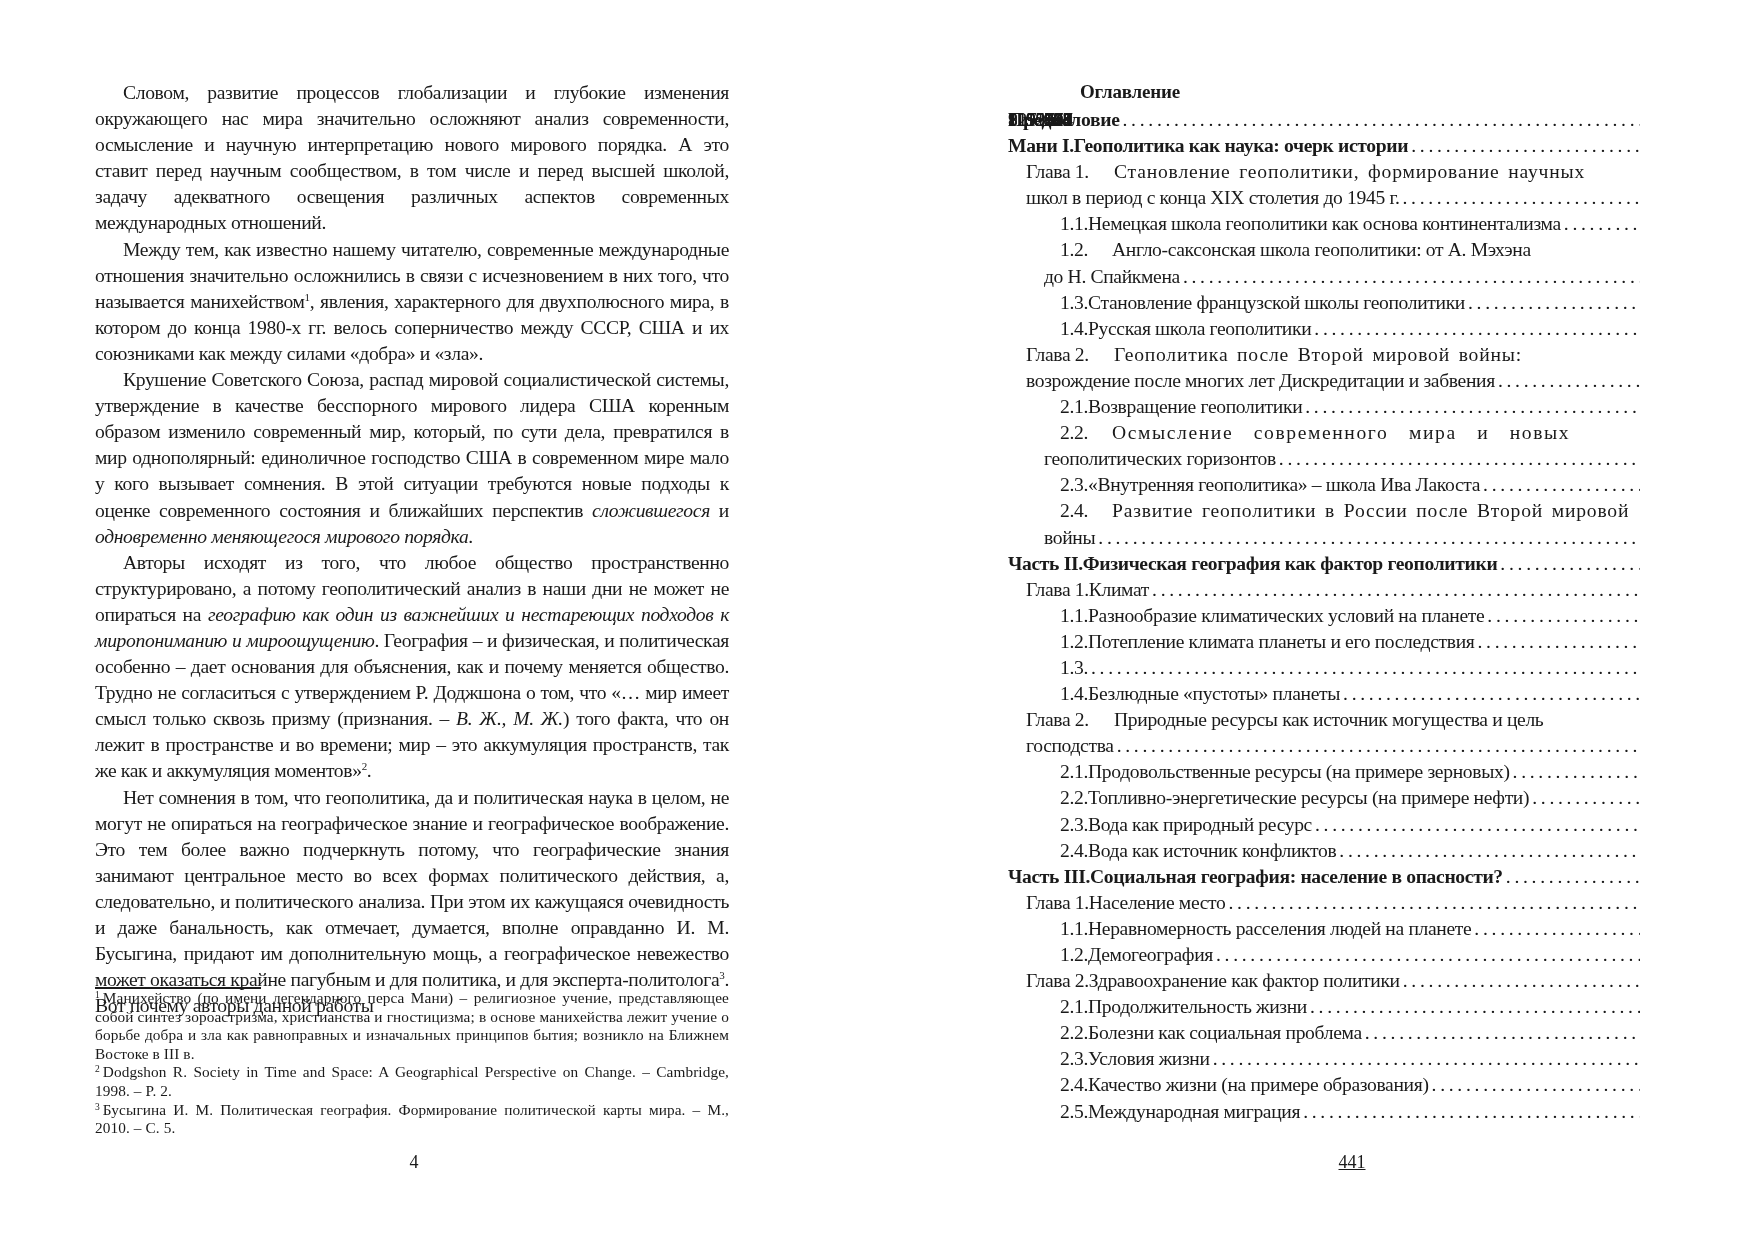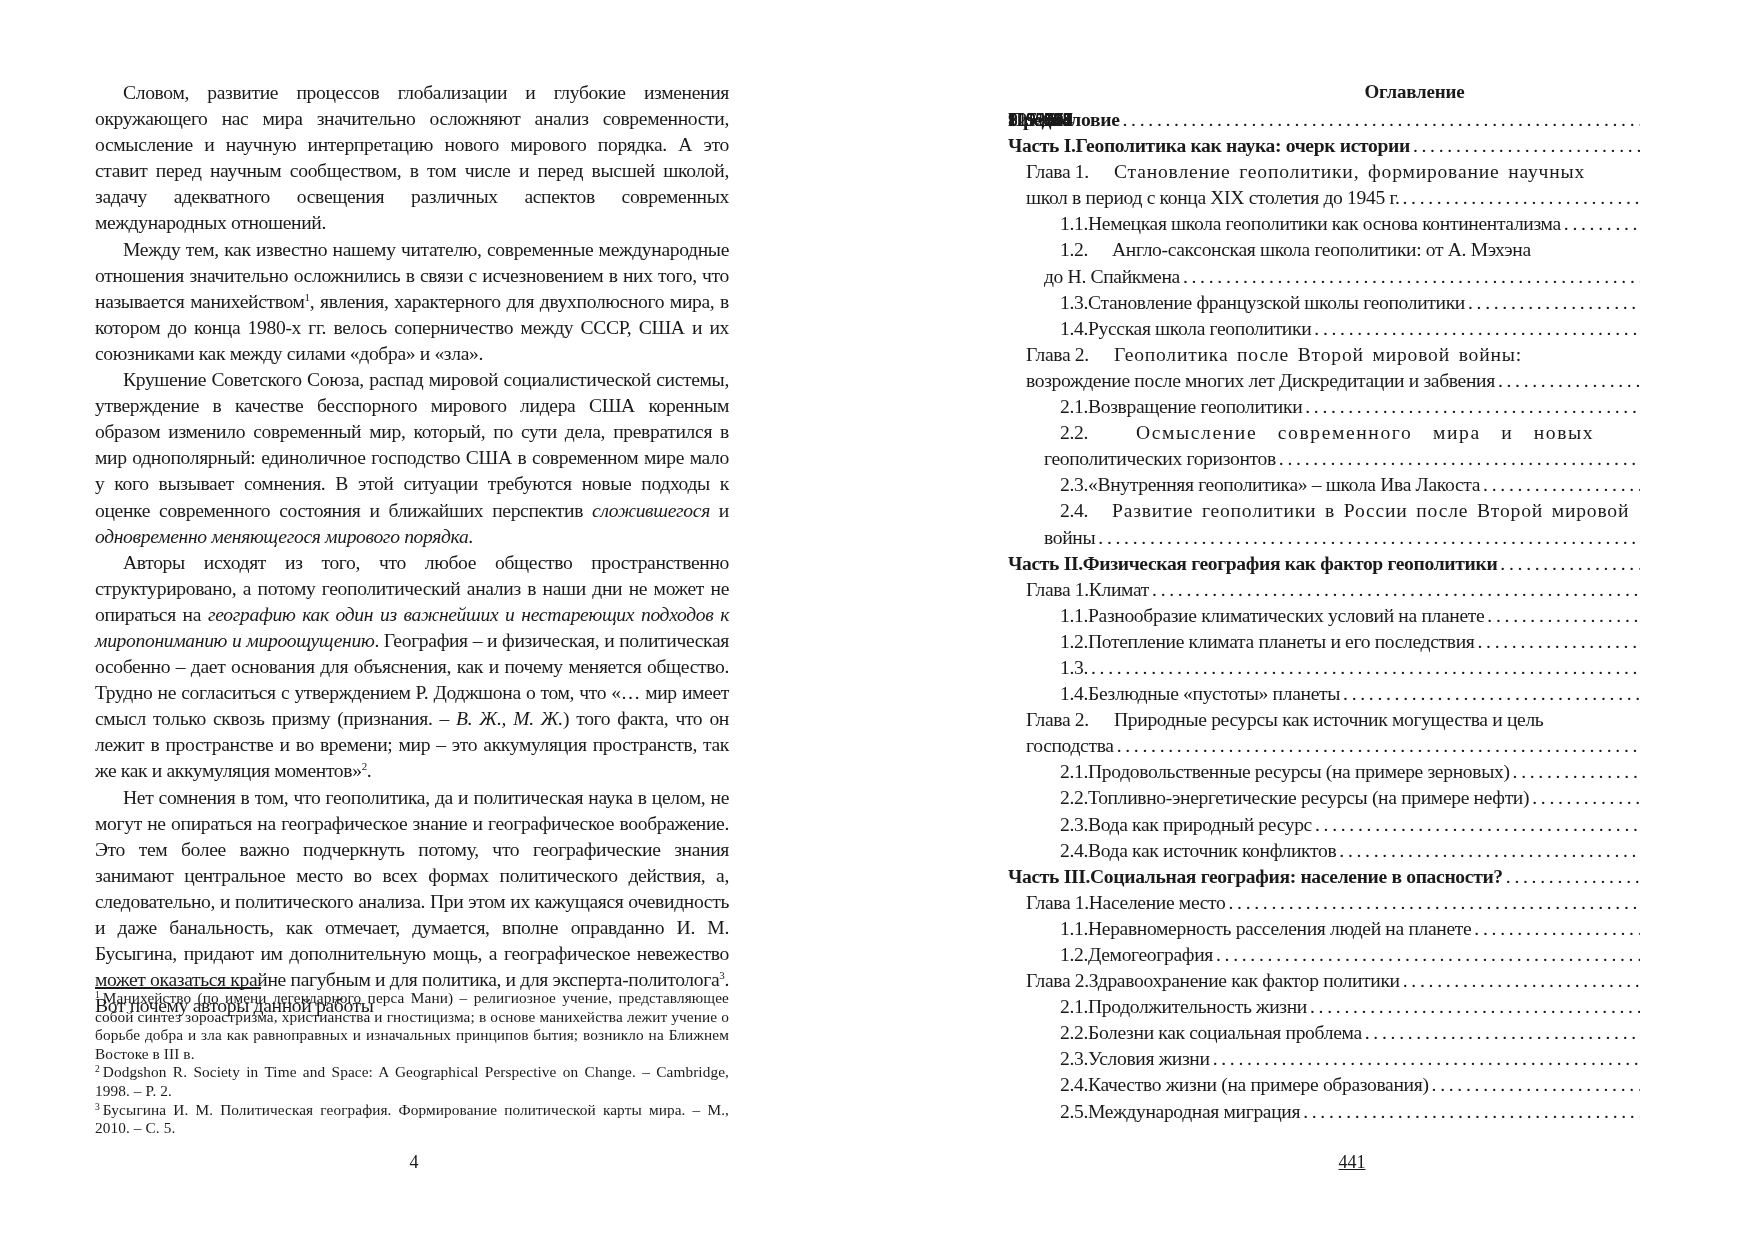--- a/index.html
+++ b/index.html
@@ -34,21 +34,21 @@
   .footnotes sup { font-size: 9.5px; line-height: 0; vertical-align: 5px; margin-right: 3px; }
 
   .page-num {
     position: absolute; top: 1152px; font-size: 18px; text-align: center; width: 80px;
   }
   .page-left .page-num { left: 374px; }
   .page-right .page-num { left: 437px; text-decoration: underline; }
 
   
   .toc-title {
-    position: absolute; left: 0; width: 874px; top: 81px; text-align: center;
+    position: absolute; left: 0; width: 874px; top: 81px; text-align: left;
     font-weight: bold; font-size: 19px; letter-spacing: -0.2px;
     padding-left: 205px; box-sizing: border-box;
   }
   .toc {
     position: absolute; left: 133px; top: 107px; width: 634px;
     font-size: 19.6px; line-height: 26.1px; letter-spacing: -0.35px;
   }
   .toc-row { display: flex; align-items: baseline; white-space: nowrap; }
   .toc-row.lvl0 { padding-left: 0; font-weight: bold; }
   .toc-row.lvl1 { padding-left: 18px; }
@@ -65,21 +65,21 @@
   .toc-row .dots::before {
     content: ". . . . . . . . . . . . . . . . . . . . . . . . . . . . . . . . . . . . . . . . . . . . . . . . . . . . . . . . . . . . . . . . . . . . . . . . . . . . . . . . . . . . . . . . . . . . . . . . . . . . . . . . . . . . . . . . . . . . . . . . . . . . . . . . . . . . . . . . . . . . . . . . . . . . . . . . . . . . . . . . . . . . . . . . . . . . . . . . . . . .";
     letter-spacing: 0;
     word-spacing: -1.2px;
   }
   .toc-row .page { flex: 0 0 auto; font-weight: normal; }
   .lvl0 .page { font-weight: normal; }
   .toc-row.first-line { }
   .toc-row.first-line .label { white-space: normal; }
   .wide { letter-spacing: 0.8px; word-spacing: 3px; }
-  .wide2 { letter-spacing: 1.6px; word-spacing: 14px; margin-left: 24px; }
+  .wide2 { letter-spacing: 1.6px; word-spacing: 14px; }
   .cont.lvl1 { padding-left: 18px; }
   .cont.lvl2 { padding-left: 36px; }
 </style>
 </head>
 <body>
 
 <div class="page page-left">
   <div class="body-text">
     <p>Словом, развитие процессов глобализации и глубокие изменения окружающего нас мира значительно осложняют анализ современности, осмысление и научную интерпретацию нового мирового порядка. А это ставит перед научным сообществом, в том числе и перед высшей школой, задачу адекватного освещения различных аспектов современных международных отношений.</p>
     <p><span>Между тем, как известно нашему читателю, современные международные отношения значительно осложнились в связи с исчезновением в них того, что называется манихейством</span><sup>1</sup><span>, явления, характерного для двухполюсного мира, в котором до конца 1980-х гг. велось соперничество между СССР, США и их союзниками как между силами «добра» и «зла».</span></p>
@@ -100,21 +100,21 @@
 
 <div class="page page-right">
   <div class="toc-title">Оглавление</div>
   <div class="toc" id="toc">
       <div class="toc-row lvl0">
         <span class="label">Предисловие</span>
         <span class="dots"></span>
         <span class="page">3</span>
       </div>
       <div class="toc-row lvl0">
-        <span class="num">Часть I.</span>
+        <span class="num">Мани I.</span>
         <span class="label">Геополитика как наука: очерк истории</span>
         <span class="dots"></span>
         <span class="page">8</span>
       </div>
       <div class="toc-row first-line lvl1">
         <span class="num">Глава 1.</span>
         <span class="label wide">Становление геополитики, формирование научных</span>
       </div>
       <div class="toc-row cont lvl1">
         <span class="label">школ в период с конца XIX столетия до 1945 г.</span>

